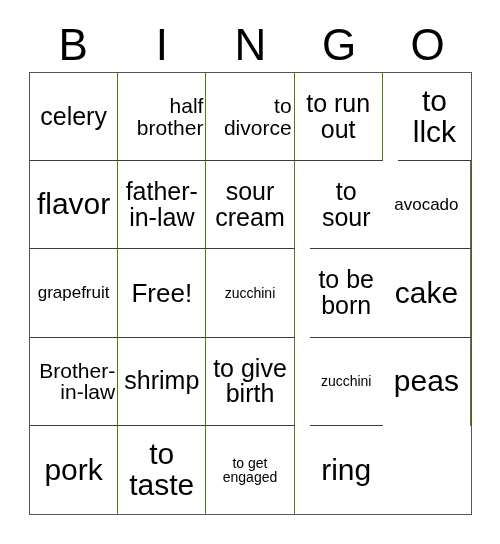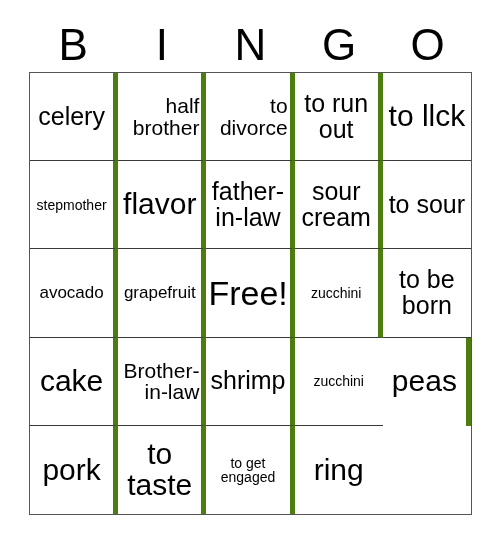--- a/index.html
+++ b/index.html
@@ -52,43 +52,43 @@
     height: 443px;
     box-sizing: border-box;
     border: 1.5px solid #555555;
     display: grid;
     grid-template-columns: repeat(5, 1fr);
     grid-template-rows: repeat(5, 1fr);
     background: #ffffff;
   }
   .cell {
     box-sizing: border-box;
-    border-right: 5px solid #4d7c0f;
+    border-right: 1px solid #4d7c0f;
     border-bottom: 1px solid #3a3a3a;
     display: flex;
     align-items: center;
     justify-content: center;
     text-align: center;
     padding: 1px 2px;
     overflow: hidden;
     background: #ffffff;
   }
-  .cell.col-last { border-right: none; }
+  .cell.col-last { border-right: none; margin-left: 15px; }
   .cell.row-last { border-bottom: none; align-items: center; }
 
   .cell-text {
     display: block;
     width: 100%;
     line-height: 1.02;
     word-break: normal;
     hyphens: none;
   }
 
   
-  .fs-xl   { font-size: 34px; }
+  .fs-xl   { font-size: 26px; }
   .fs-lg   { font-size: 30px; }
   .fs-md   { font-size: 25px; }
   .fs-sm   { font-size: 21px; text-align: right; }
   .fs-xs   { font-size: 17px; }
   .fs-xxs  { font-size: 14px; }
 </style>
 </head>
 <body>
 
 <div id="card">
@@ -109,23 +109,20 @@
         <span class="cell-text fs-sm">half brother</span>
       </div>
       <div class="cell">
         <span class="cell-text fs-sm">to divorce</span>
       </div>
       <div class="cell">
         <span class="cell-text fs-md">to run out</span>
       </div>
       <div class="cell col-last">
         <span class="cell-text fs-lg">to llck</span>
-      </div>
-      <div class="cell">
-        <span class="cell-text fs-xxs">stepmother</span>
       </div>
       <div class="cell">
         <span class="cell-text fs-lg">flavor</span>
       </div>
       <div class="cell">
         <span class="cell-text fs-md">father-in-law</span>
       </div>
       <div class="cell">
         <span class="cell-text fs-md">sour cream</span>
       </div>
@@ -149,20 +146,23 @@
       </div>
       <div class="cell">
         <span class="cell-text fs-lg">cake</span>
       </div>
       <div class="cell">
         <span class="cell-text fs-sm">Brother-in-law</span>
       </div>
       <div class="cell">
         <span class="cell-text fs-md">shrimp</span>
       </div>
+      <div class="cell">
+        <span class="cell-text fs-md">to give birth</span>
+      </div>
       <div class="cell col-last">
         <span class="cell-text fs-xxs">zucchini</span>
       </div>
       <div class="cell row-last">
         <span class="cell-text fs-lg">peas</span>
       </div>
       <div class="cell row-last">
         <span class="cell-text fs-lg">pork</span>
       </div>
       <div class="cell row-last">

